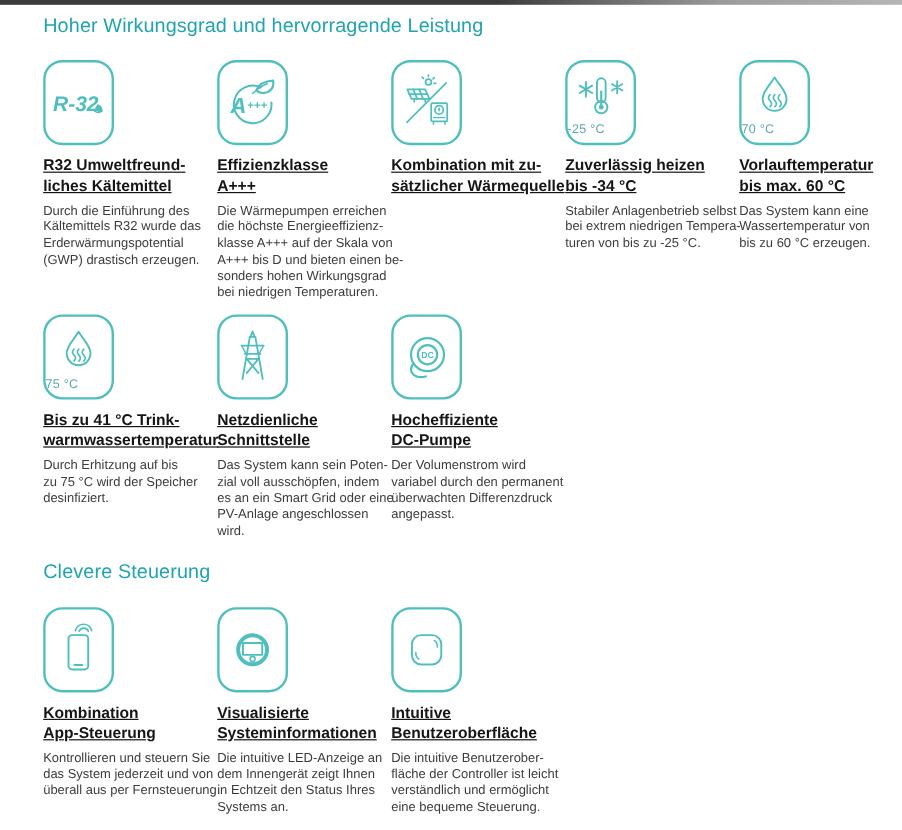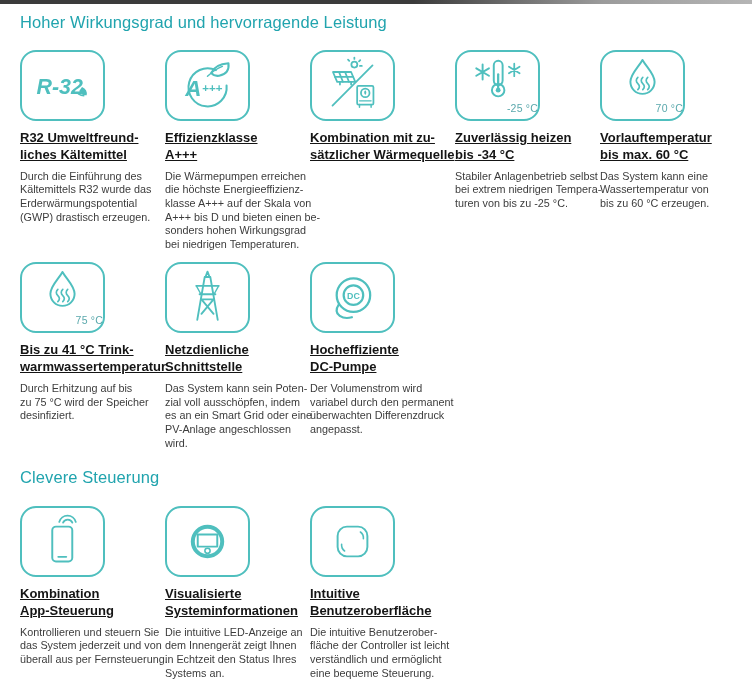--- a/index.html
+++ b/index.html
@@ -2,39 +2,39 @@
 <html><head>
 <meta charset="utf-8">
 <style>
   html,body{margin:0;padding:0;background:#fff;}
   body{
     width:752px;height:692px;overflow:hidden;
     font-family:"Liberation Sans",sans-serif;
     -webkit-font-smoothing:antialiased;
   }
   .top-strip{height:4px;background:linear-gradient(to right,#3b3b3b 0%,#3b3b3b 55%,#9b9b9b 80%,#b5b5b5 100%);}
-  .page{padding:0 20px;}
+  .page{padding:0 36px;}
   h2.section-title{
     color:#21a4ae;font-weight:normal;font-size:16.5px;
     margin:9px 0 18px 0;letter-spacing:0.1px;
   }
   section.block-2 h2.section-title{margin-top:18px;margin-bottom:19px;}
   .grid{
     display:grid;grid-template-columns:repeat(5,131px);
     column-gap:14px;row-gap:11px;
   }
   .feature{min-width:0;}
   .icon-box{
-    width:85px;height:71px;box-sizing:border-box;
+    width:59px;height:71px;box-sizing:border-box;
     border:2px solid #4fbfbe;border-radius:16px;
     position:relative;margin-bottom:9px;
   }
   .icon-box svg{position:absolute;left:0;top:0;width:100%;height:100%;}
   .icon-label{
-    position:absolute;left:0;right:0;bottom:5px;text-align:right;
+    position:absolute;left:0;right:0;bottom:5px;text-align:left;
     font-size:10.5px;color:#5aa8ac;letter-spacing:0.2px;
   }
   h3.feature-title{
     font-size:13px;line-height:1.3;color:#151515;
     margin:0 0 6px 0;white-space:pre;font-weight:bold;text-decoration:underline;
   }
   p.feature-body{
     font-size:10.8px;line-height:1.26;color:#3c3c3c;
     margin:0;white-space:pre;
   }

